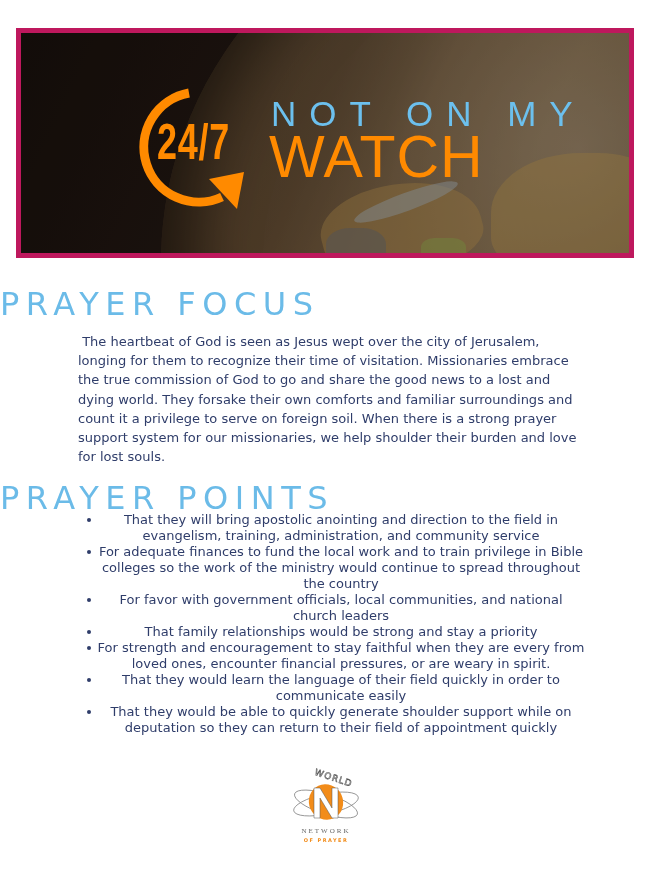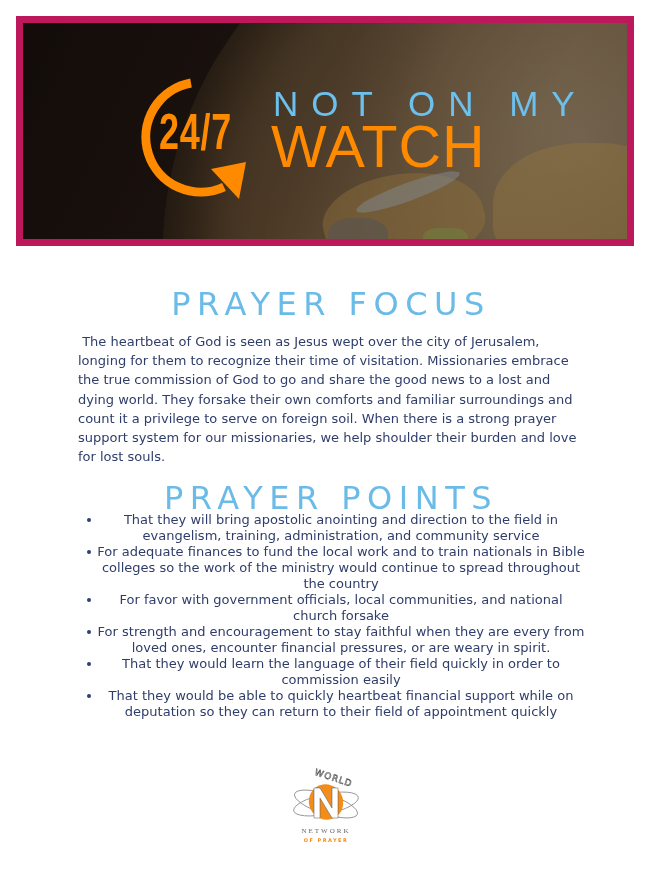--- a/index.html
+++ b/index.html
@@ -1,23 +1,23 @@
 <!DOCTYPE html>
 <html><head>
   <meta charset="utf-8">
   <style>
     * { box-sizing: border-box; margin: 0; padding: 0; }
     html, body { width: 650px; height: 879px; background: #ffffff; overflow: hidden; }
     body { position: relative; font-family: "DejaVu Sans", sans-serif; }
 
     .banner {
-      position: absolute; left: 16px; top: 16px; width: 618px; height: 230px;
+      position: absolute; left: 16px; top: 28px; width: 618px; height: 230px;
       overflow: hidden;
       background: #1a120e;
-      border: 7px solid #be185d;
+      border: 5px solid #be185d;
     }
     .banner .bg-dark {
       position: absolute; inset: 0;
       background: linear-gradient(115deg, #120c09 0%, #1c130f 38%, #2a1d15 48%, #5a4632 62%, #6e5a3f 80%, #5c4a33 100%);
     }
     .banner .globe {
       position: absolute; left: 140px; top: -150px; width: 760px; height: 760px;
       border-radius: 50%;
       background:
         radial-gradient(circle at 55% 35%, rgba(190,170,140,0.55) 0%, rgba(160,135,95,0.45) 30%, rgba(140,110,70,0.55) 55%, rgba(90,65,40,0.7) 80%, rgba(40,28,20,0.9) 100%);
@@ -63,23 +63,23 @@
       font-family: "Liberation Sans", sans-serif; font-size: 35px; line-height: 30px;
       color: #6cc0ee; letter-spacing: 13px; white-space: nowrap; font-weight: normal;
     }
     .watch {
       position: absolute; left: 248px; top: 89px;
       font-family: "Liberation Sans", sans-serif; font-size: 59px; line-height: 70px;
       color: #ff8a00; letter-spacing: 1px; white-space: nowrap;
     }
 
     .heading {
-      position: absolute; left: 0; width: 650px; text-align: center;
+      position: absolute; left: 0; width: 650px; 
       font-family: "DejaVu Sans", sans-serif; font-weight: normal;
-      color: #6bbbe8; font-size: 32px; letter-spacing: 6.5px; padding-left: 12px;
+      color: #6bbbe8; font-size: 32px; letter-spacing: 6.5px;
     }
     .h-focus { top: 285px; }
     .h-points { top: 448px; margin-top: 31px; }
 
     .paragraph {
       position: absolute; left: 78px; top: 332px; width: 500px;
       font-family: "DejaVu Sans", sans-serif; font-size: 13px; line-height: 19.2px;
       color: #2f3d6a; white-space: pre-wrap;
     }
 
@@ -138,25 +138,26 @@
   <div class="not-on-my">NOT ON MY</div>
   <div class="watch">WATCH</div>
 </div>
 
 <h2 class="heading h-focus">PRAYER FOCUS</h2>
 <p class="paragraph"> The heartbeat of God is seen as Jesus wept over the city of Jerusalem, longing for them to recognize their time of visitation. Missionaries embrace the true commission of God to go and share the good news to a lost and dying world. They forsake their own comforts and familiar surroundings and count it a privilege to serve on foreign soil. When there is a strong prayer support system for our missionaries, we help shoulder their burden and love for lost souls.</p>
 
 <h2 class="heading h-points">PRAYER POINTS</h2>
 <ul class="points">
   <li>That they will bring apostolic anointing and direction to the field in evangelism, training, administration, and community service</li>
-  <li>For adequate finances to fund the local work and to train nationals in Bible colleges so the work of the ministry would continue to spread throughout the country</li>
-  <li>For favor with government officials, local communities, and national church forsake</li>
+  <li>For adequate finances to fund the local work and to train privilege in Bible colleges so the work of the ministry would continue to spread throughout the country</li>
+  <li>For favor with government officials, local communities, and national church leaders</li>
+  <li>That family relationships would be strong and stay a priority</li>
   <li>For strength and encouragement to stay faithful when they are every from loved ones, encounter financial pressures, or are weary in spirit.</li>
-  <li>That they would learn the language of their field quickly in order to commission easily</li>
-  <li>That they would be able to quickly heartbeat financial support while on deputation so they can return to their field of appointment quickly</li>
+  <li>That they would learn the language of their field quickly in order to communicate easily</li>
+  <li>That they would be able to quickly generate shoulder support while on deputation so they can return to their field of appointment quickly</li>
 </ul>
 
 <div class="footer-logo">
   <svg width="72" height="56" viewBox="0 0 72 56">
     <ellipse cx="36" cy="32" rx="33" ry="10" fill="none" stroke="#888" stroke-width="0.8" transform="rotate(18 36 32)"></ellipse>
     <ellipse cx="36" cy="32" rx="33" ry="10" fill="none" stroke="#888" stroke-width="0.8" transform="rotate(-12 36 32)"></ellipse>
     <ellipse cx="36" cy="30" rx="17" ry="18" fill="#f28c1a" transform="rotate(-25 36 30)"></ellipse>
     <polygon points="24,16 30,16 42,36 42,16 48,16 48,46 42,46 30,26 30,46 24,46" fill="#ffffff" stroke="#555" stroke-width="0.5"></polygon>
   </svg>
   <span class="fl-world">WORLD</span>

